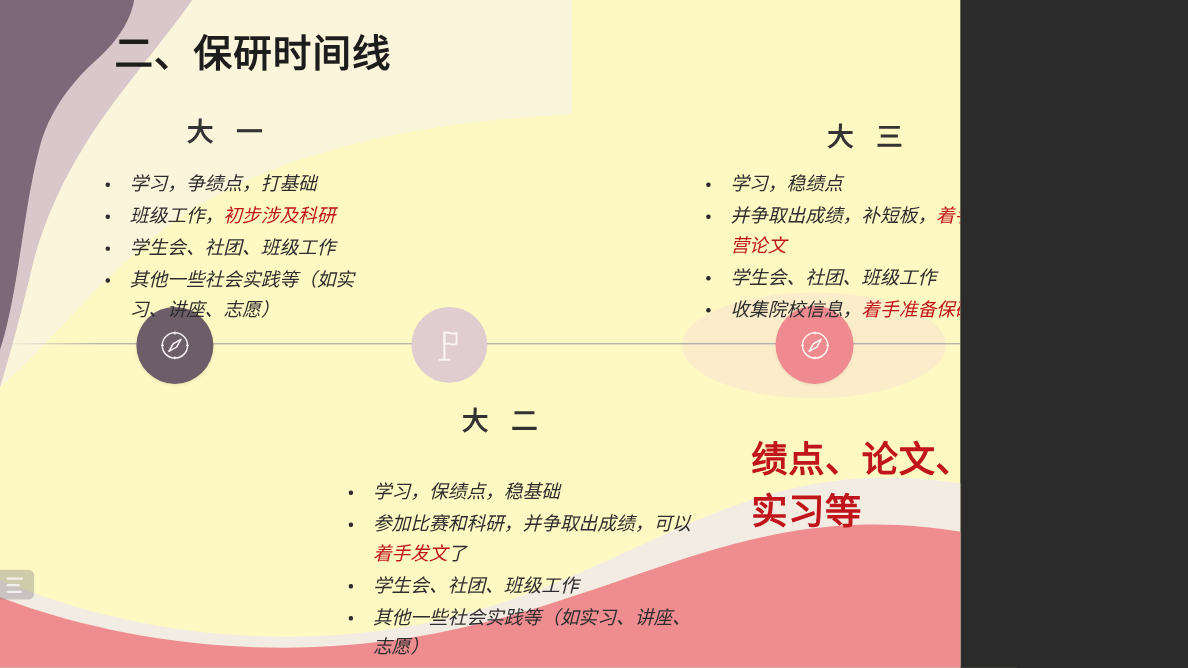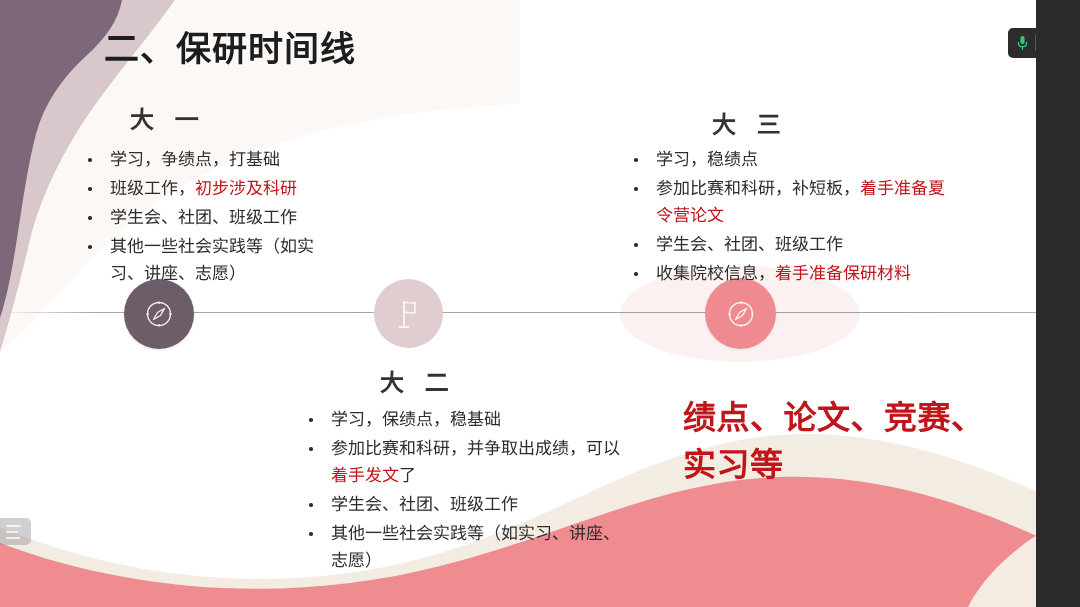--- a/index.html
+++ b/index.html
@@ -3,24 +3,24 @@
 <meta charset="utf-8">
 <title>保研时间线</title>
 <style>
   html, body {
     margin: 0;
     padding: 0;
     background: #2b2b2b;
   }
   #slide {
     position: relative;
-    width: 1036px;
+    width: 873px;
     height: 607px;
     overflow: hidden;
-    background: #ffffff;
+    background: #fef9c3;
     font-family: "Liberation Sans", "DejaVu Sans", sans-serif;
     -webkit-font-smoothing: antialiased;
   }
 
   
   .bg-layer {
     position: absolute;
     inset: 0;
     width: 1080px;
     height: 607px;
@@ -96,32 +96,34 @@
       -1px -1px 0 #f58a4b;
   }
 
   .year-label {
     position: absolute;
     font-size: 24px;
     font-weight: 600;
     color: #333333;
     letter-spacing: 7px;
     white-space: nowrap;
+    margin-left: 40px;
   }
   .year-1 { left: 130px; top: 100px; }
   .year-2 { left: 380px; top: 363px; }
   .year-3 { left: 712px; top: 105px; }
 
   
   .bullets {
     position: absolute;
-    margin: 0;
+    margin: 8px;
     padding: 0;
     list-style: none;
     color: #2d2d2d;
+    font-style: italic;
   }
   .bullets li {
     position: relative;
     padding-left: 26px;
     font-size: 17px;
     line-height: 27px;
     margin-bottom: 2px;
   }
   .bullets li::before {
     content: "";
@@ -129,21 +131,21 @@
     left: 4px;
     top: 12px;
     width: 3.5px;
     height: 3.5px;
     border-radius: 50%;
     background: #2d2d2d;
   }
   .bullets .hl { color: #c0151b; }
 
   .bullets-1 { left: 84px; top: 146px; width: 260px; }
-  .bullets-2 { left: 305px; top: 406px; width: 330px; }
+  .bullets-2 { left: 305px; top: 426px; width: 330px; }
   .bullets-3 { left: 630px; top: 146px; width: 330px; }
 
   
   .callout {
     position: absolute;
     left: 683px; top: 394px;
     width: 330px;
     font-size: 33px;
     font-weight: 700;
     line-height: 47px;
@@ -267,21 +269,21 @@
       <li><span>其他一些社会实践等（如实习、讲座、志愿）</span></li>
     </ul>
   <ul class="bullets bullets-2">
       <li><span>学习，保绩点，稳基础</span></li>
       <li><span>参加比赛和科研，并争取出成绩，可以</span><span class="hl">着手发文</span><span>了</span></li>
       <li><span>学生会、社团、班级工作</span></li>
       <li><span>其他一些社会实践等（如实习、讲座、志愿）</span></li>
     </ul>
   <ul class="bullets bullets-3">
       <li><span>学习，稳绩点</span></li>
-      <li><span>参加比赛和科研，补短板，</span><span class="hl">着手准备夏令营论文</span></li>
+      <li><span>并争取出成绩，补短板，</span><span class="hl">着手准备夏令营论文</span></li>
       <li><span>学生会、社团、班级工作</span></li>
       <li><span>收集院校信息，</span><span class="hl">着手准备保研材料</span></li>
     </ul>
 
   <div class="callout">绩点、论文、竞赛、实习等</div>
 
   <div class="speaker-chip">
     <svg width="11" height="16" viewBox="0 0 11 16">
       <rect x="3.4" y="1" width="4.2" height="8" rx="2.1" fill="#2ecc71"></rect>
       <path d="M1.4,7.4 C1.4,10.1 3.2,11.7 5.5,11.7 C7.8,11.7 9.6,10.1 9.6,7.4" fill="none" stroke="#2ecc71" stroke-width="1.3" stroke-linecap="round"></path>

